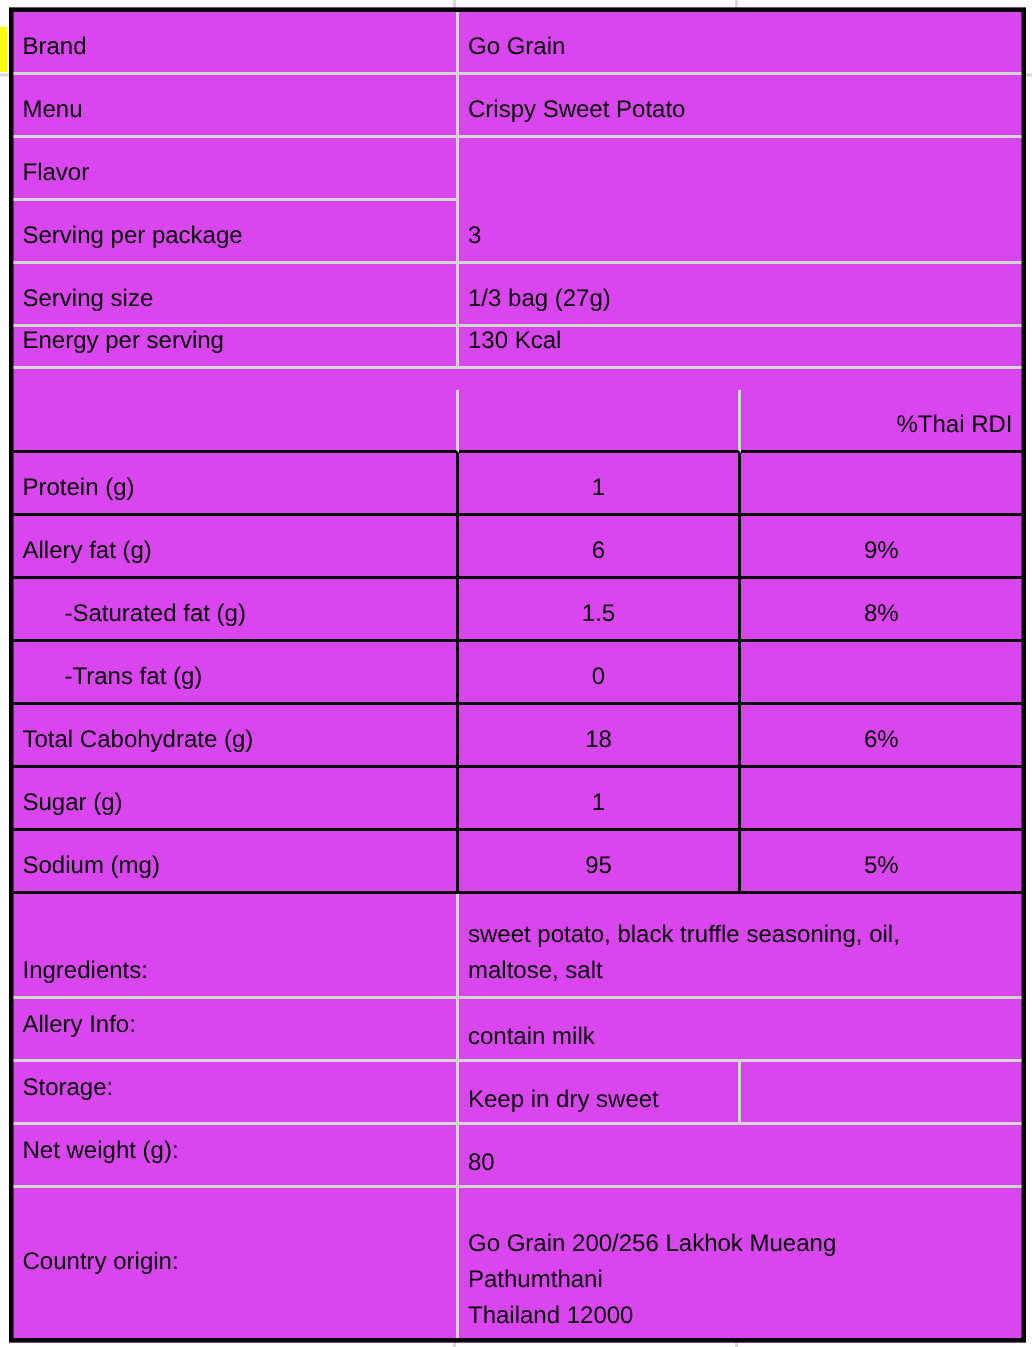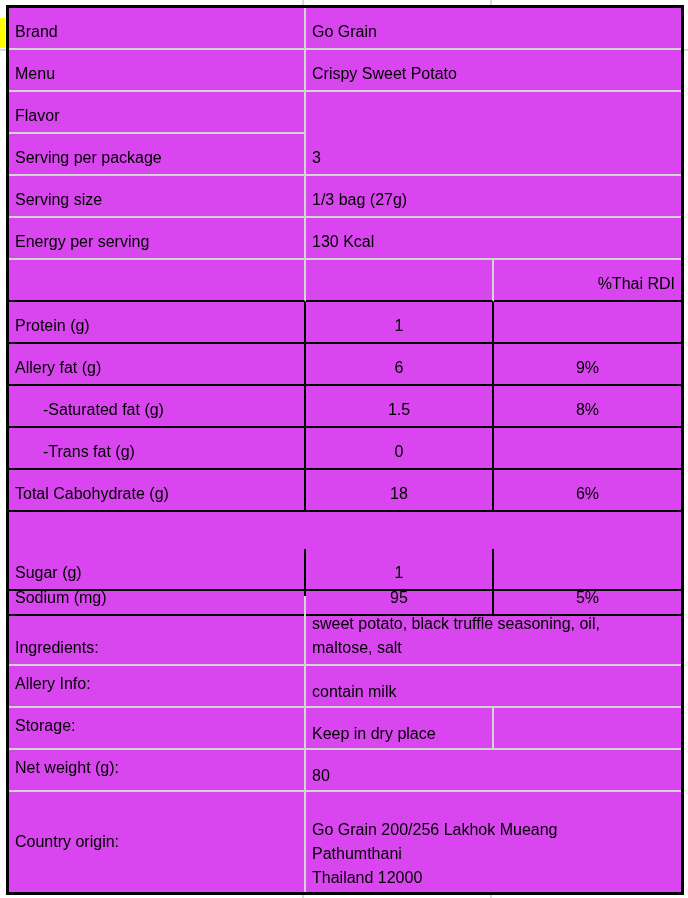--- a/index.html
+++ b/index.html
@@ -61,21 +61,21 @@
     <div class="cell colA gl-b gl-r">Flavor</div>
   </div>
   <div class="row" style="top:126px; height:42px;">
     <div class="cell colA gl-b gl-r">Serving per package</div>
     <div class="cell colBC gl-b">3</div>
   </div>
   <div class="row" style="top:168px; height:42px;">
     <div class="cell colA gl-b gl-r">Serving size</div>
     <div class="cell colBC gl-b">1/3 bag (27g)</div>
   </div>
-  <div class="row" style="top:210px; height:42px;text-decoration:underline;">
+  <div class="row" style="top:210px; height:28px;text-decoration:underline;">
     <div class="cell colA gl-b gl-r">Energy per serving</div>
     <div class="cell colBC gl-b">130 Kcal</div>
   </div>
 
   <div class="row" style="top:252px; height:42px;">
     <div class="cell colA bk-b gl-r"></div>
     <div class="cell colB bk-b gl-r"></div>
     <div class="cell colC bk-b right">%Thai RDI</div>
   </div>
 
@@ -97,47 +97,47 @@
   <div class="row" style="top:420px; height:42px;">
     <div class="cell colA bk-b bk-r indent">-Trans fat (g)</div>
     <div class="cell colB bk-b bk-r center">0</div>
     <div class="cell colC bk-b center"></div>
   </div>
   <div class="row" style="top:462px; height:42px;">
     <div class="cell colA bk-b bk-r">Total Cabohydrate (g)</div>
     <div class="cell colB bk-b bk-r center">18</div>
     <div class="cell colC bk-b center">6%</div>
   </div>
-  <div class="row" style="top:504px; height:42px;margin-top:37px;">
+  <div class="row" style="top:504px; height:42px;">
     <div class="cell colA bk-b bk-r">Sugar (g)</div>
     <div class="cell colB bk-b bk-r center">1</div>
     <div class="cell colC bk-b center"></div>
   </div>
-  <div class="row" style="top:566px; height:42px;">
+  <div class="row" style="top:546px; height:42px;">
     <div class="cell colA bk-b bk-r">Sodium (mg)</div>
     <div class="cell colB bk-b bk-r center">95</div>
     <div class="cell colC bk-b center">5%</div>
   </div>
 
   <div class="row" style="top:588px; height:70px;">
     <div class="cell colBC gl-b multi">
       <span>sweet potato, black truffle seasoning, oil,</span>
       <span>maltose, salt</span>
     </div>
     <div class="cell colA gl-b gl-r">Ingredients:</div>
   </div>
 
   <div class="row" style="top:658px; height:42px;">
     <div class="cell colA gl-b gl-r top-align" style="padding-top:6px;">Allery Info:</div>
     <div class="cell colBC gl-b" style="padding-bottom:2px;">contain milk</div>
   </div>
 
   <div class="row" style="top:700px; height:42px;">
     <div class="cell colA gl-b gl-r top-align" style="padding-top:6px;">Storage:</div>
-    <div class="cell colB gl-b gl-r" style="padding-bottom:2px;">Keep in dry place</div>
+    <div class="cell colB gl-b gl-r" style="padding-bottom:2px;">Keep in dry sweet</div>
     <div class="cell colC gl-b"></div>
   </div>
 
   <div class="row" style="top:742px; height:42px;">
     <div class="cell colA gl-b gl-r top-align" style="padding-top:6px;">Net weight (g):</div>
     <div class="cell colBC gl-b" style="padding-bottom:2px;">80</div>
   </div>
 
   <div class="row" style="top:784px; height:100px;">
     <div class="cell colA gl-r" style="align-items:center; padding-bottom:0;">Country origin:</div>

